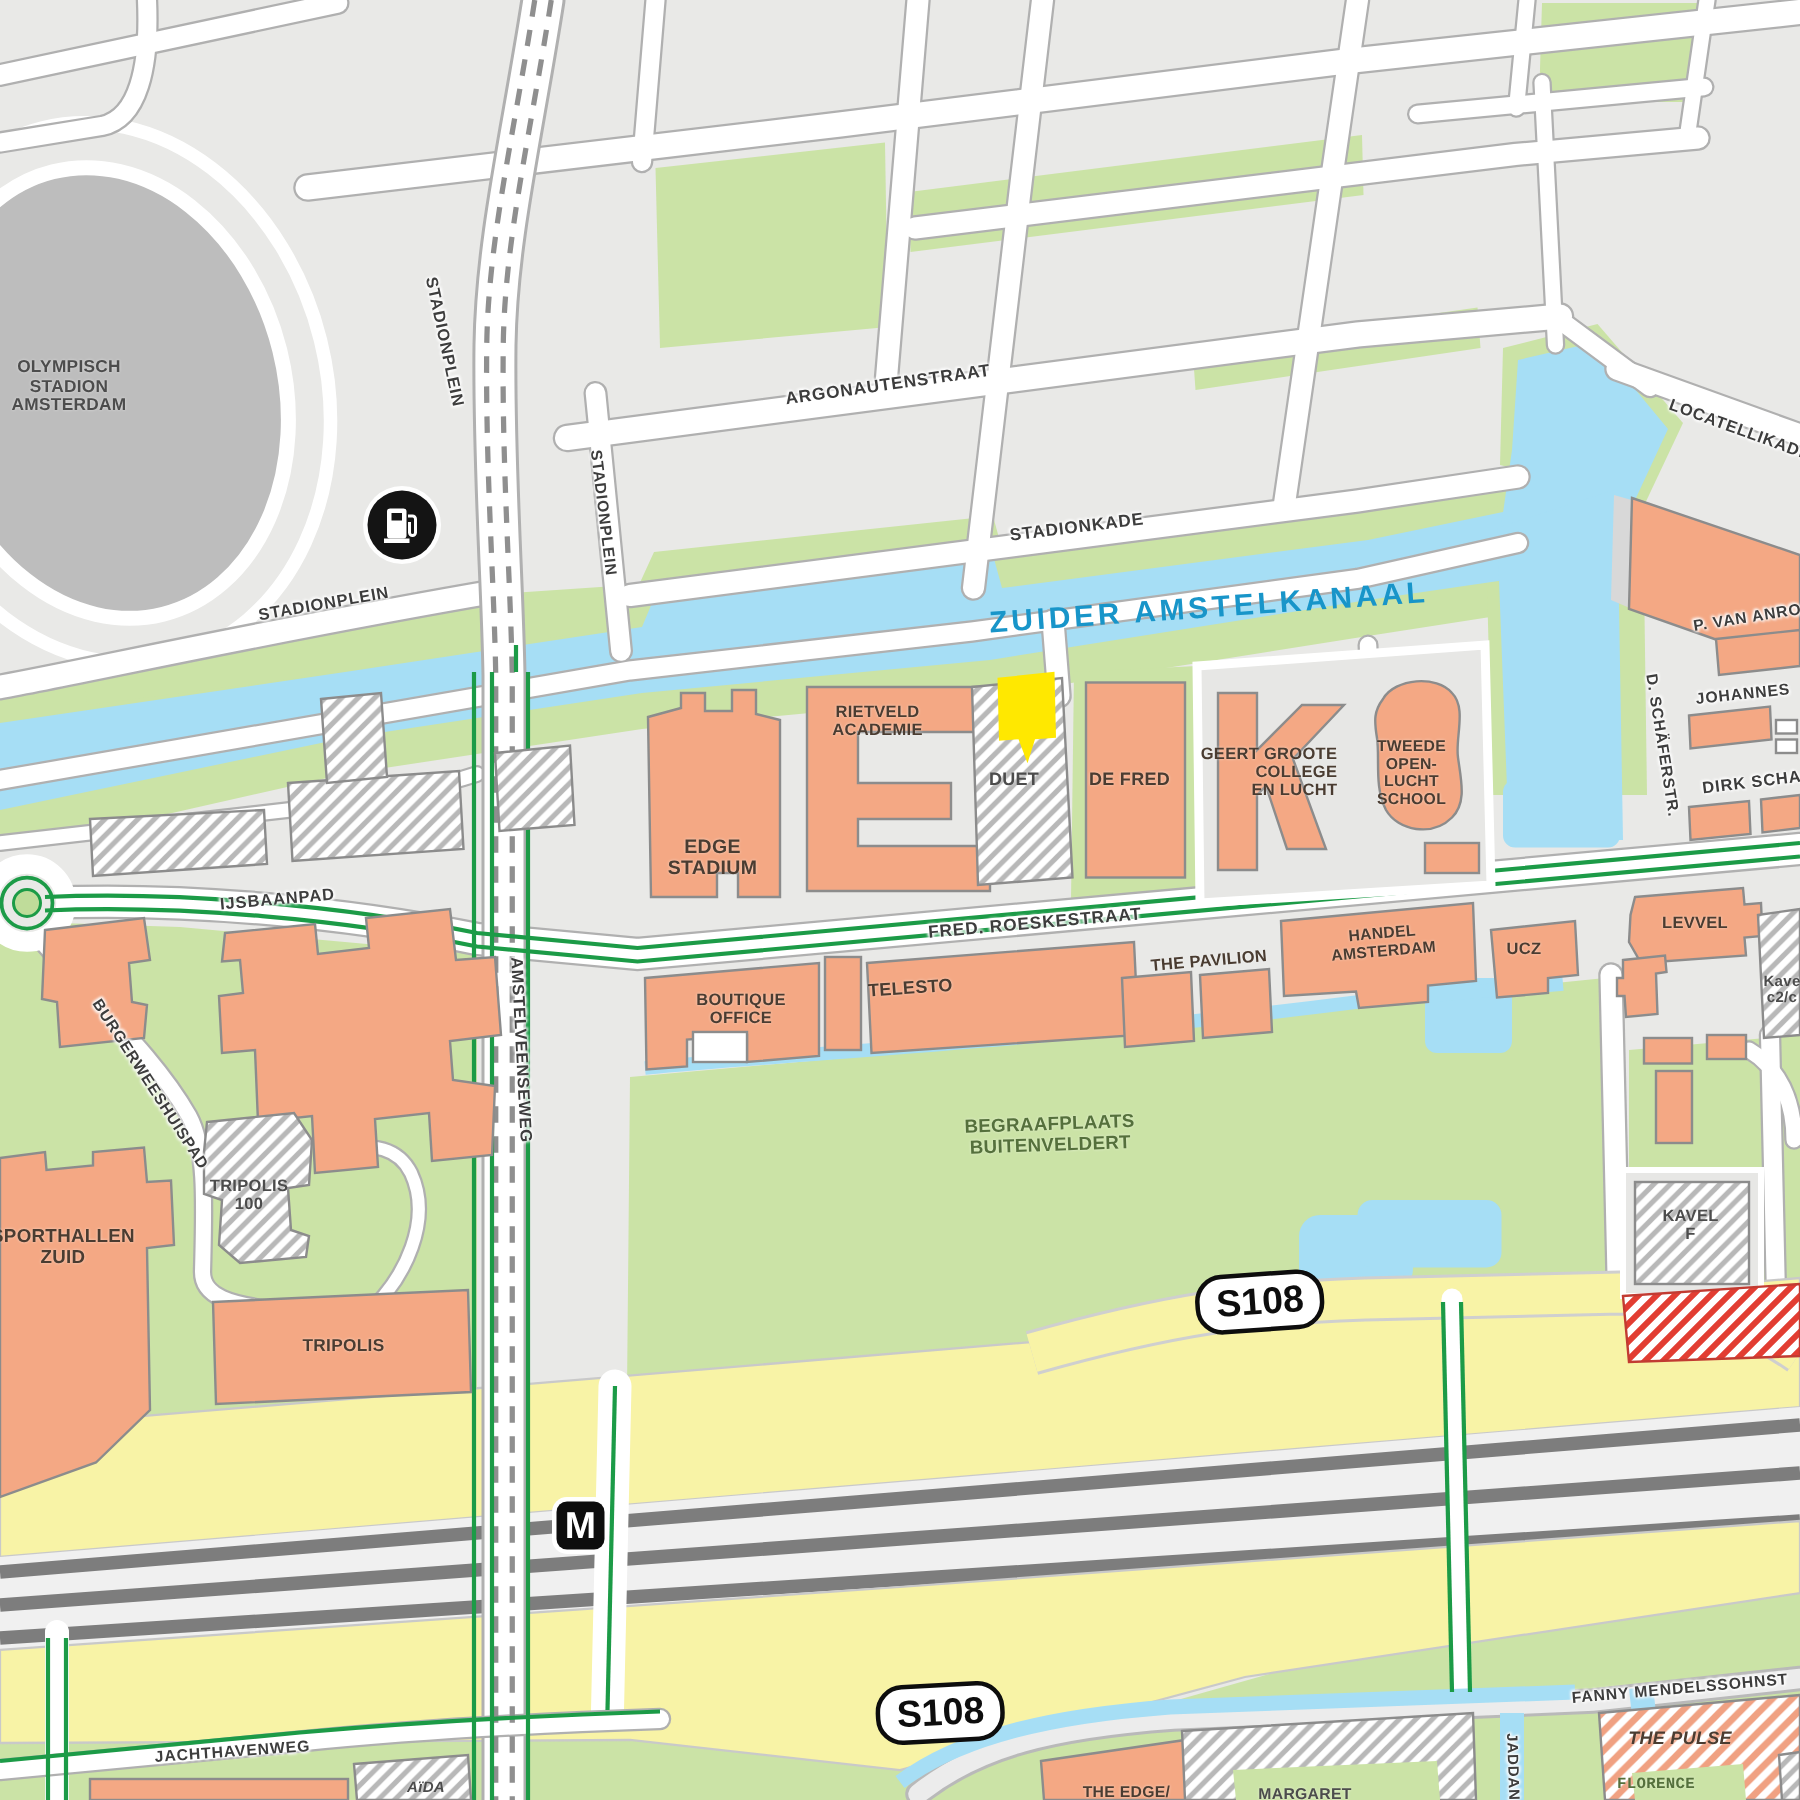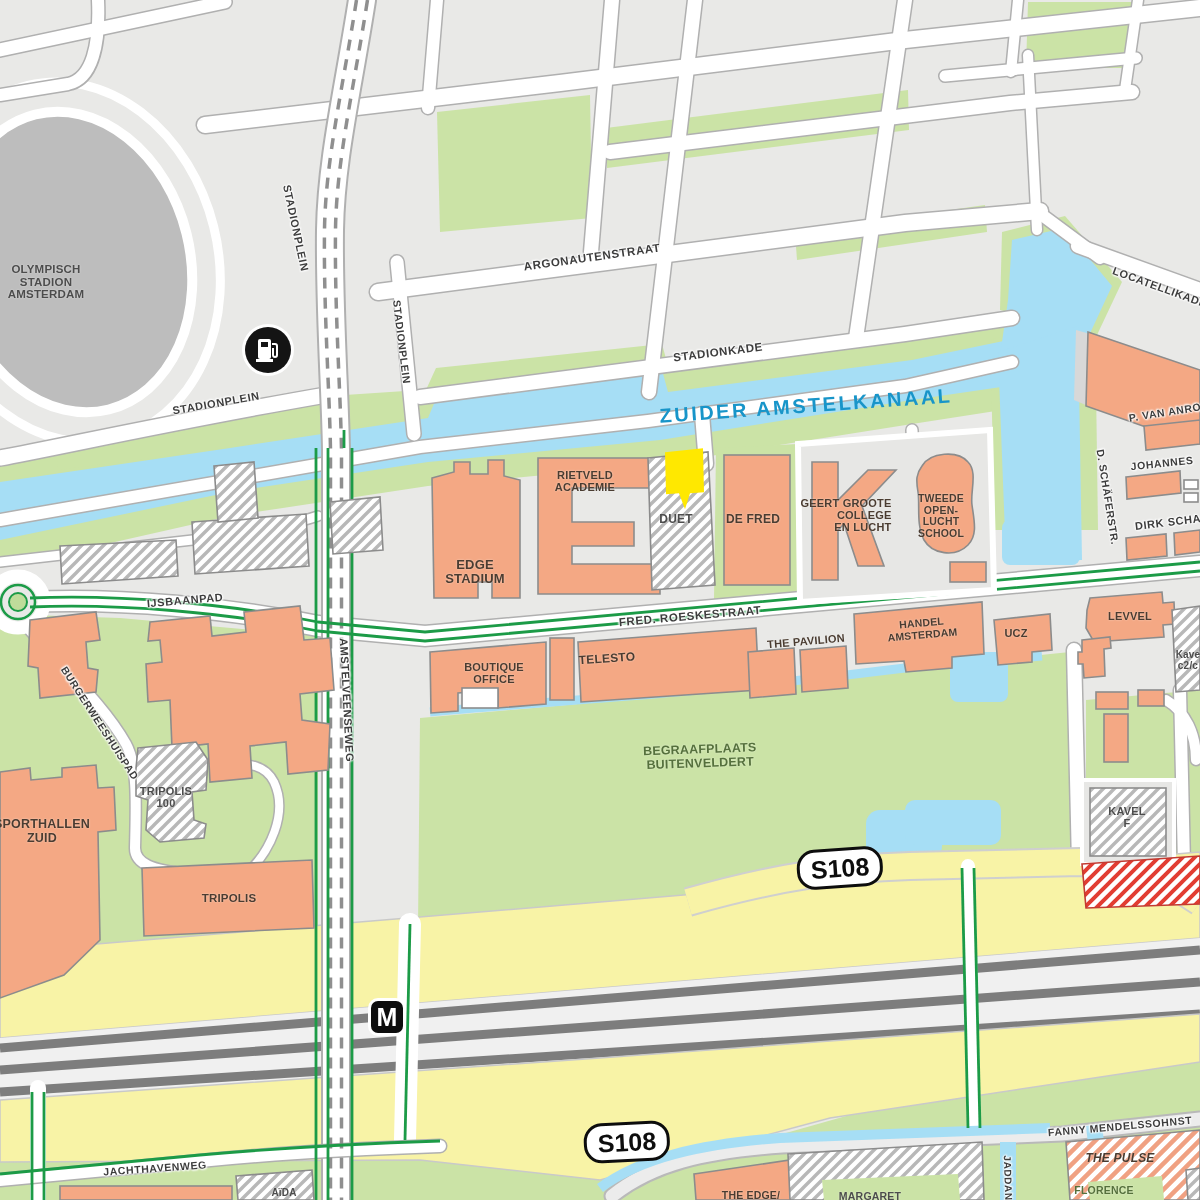--- a/index.html
+++ b/index.html
@@ -299,21 +299,21 @@
       <div class="street-label" style="font-size: 10.5px; left: 1162px; top: 463px; transform: translate(-50%, -50%) rotate(-6deg);">JOHANNES</div>
       <div class="street-label" style="font-size: 10.5px; left: 1108px; top: 497px; transform: translate(-50%, -50%) rotate(81deg);">D. SCHÄFERSTR.</div>
       <div class="street-label" style="font-size: 11px; left: 1168px; top: 522px; transform: translate(-50%, -50%) rotate(-7deg);">DIRK SCHA</div>
       <div class="street-label" style="font-size: 11px; left: 185px; top: 600px; transform: translate(-50%, -50%) rotate(-5deg);">IJSBAANPAD</div>
       <div class="street-label" style="font-size: 11.5px; left: 690px; top: 616px; transform: translate(-50%, -50%) rotate(-5deg);">FRED. ROESKESTRAAT</div>
       <div class="street-label" style="font-size: 11px; left: 347px; top: 700px; transform: translate(-50%, -50%) rotate(87deg);">AMSTELVEENSEWEG</div>
       <div class="street-label" style="font-size: 10.5px; left: 100px; top: 723px; transform: translate(-50%, -50%) rotate(57deg);">BURGERWEESHUISPAD</div>
       <div class="street-label" style="font-size: 10.5px; left: 155px; top: 1168px; transform: translate(-50%, -50%) rotate(-4deg);">JACHTHAVENWEG</div>
       <div class="street-label" style="font-size: 10.5px; left: 1120px; top: 1126px; transform: translate(-50%, -50%) rotate(-5deg);">FANNY MENDELSSOHNST</div>
       <div class="street-label" style="font-size: 10px; left: 1008px; top: 1178px; transform: translate(-50%, -50%) rotate(88deg);">JADDAN</div>
-      <div class="place-label v-muted" style="font-size: 11.5px; left: 46px; top: 258px; transform: translate(-50%, -50%) rotate(0deg); margin-top: 24px;">
+      <div class="place-label v-muted" style="font-size: 11.5px; left: 46px; top: 258px; transform: translate(-50%, -50%) rotate(0deg);">
         <div>OLYMPISCH</div>
         <div>STADION</div>
         <div>AMSTERDAM</div>
       </div>
       <div class="place-label" style="font-size: 13px; left: 475px; top: 572px; transform: translate(-50%, -50%) rotate(0deg);">
         <div>EDGE</div>
         <div>STADIUM</div>
       </div>
       <div class="place-label" style="font-size: 11px; left: 585px; top: 481px; transform: translate(-50%, -50%) rotate(0deg);">
         <div>RIETVELD</div>
@@ -372,33 +372,33 @@
         <div>TRIPOLIS</div>
         <div>100</div>
       </div>
       <div class="place-label" style="font-size: 11.5px; left: 229px; top: 898px; transform: translate(-50%, -50%) rotate(0deg);">
         <div>TRIPOLIS</div>
       </div>
       <div class="place-label v-muted" style="font-size: 11px; left: 1127px; top: 817px; transform: translate(-50%, -50%) rotate(0deg);">
         <div>KAVEL</div>
         <div>F</div>
       </div>
-      <div class="place-label v-muted" style="font-size: 10px; left: 284px; top: 1192px; transform: translate(-50%, -50%) rotate(0deg);">
+      <div class="place-label v-muted" style="font-size: 10px; left: 284px; top: 1192px; transform: translate(-50%, -50%) rotate(0deg); font-style: italic;">
         <div>AïDA</div>
       </div>
       <div class="place-label" style="font-size: 10.5px; left: 751px; top: 1196px; transform: translate(-50%, -50%) rotate(0deg);">
         <div>THE EDGE/</div>
       </div>
       <div class="place-label v-muted" style="font-size: 10.5px; left: 870px; top: 1197px; transform: translate(-50%, -50%) rotate(0deg);">
         <div>MARGARET</div>
       </div>
       <div class="place-label" style="font-size: 12px; left: 1120px; top: 1159px; transform: translate(-50%, -50%) rotate(0deg); font-style: italic;">
         <div>THE PULSE</div>
       </div>
-      <div class="place-label v-green" style="font-size: 10.5px; left: 1104px; top: 1191px; transform: translate(-50%, -50%) rotate(0deg);">
+      <div class="place-label v-green" style="font-size: 10.5px; left: 1104px; top: 1191px; transform: translate(-50%, -50%) rotate(0deg); font-family: Liberation Mono, monospace;">
         <div>FLORENCE</div>
       </div>
     </div>
 <div id="markers">
       <div class="fuel" style="left: 268px; top: 350px; transform: translate(-50%, -50%) rotate(0deg);">
         <svg width="26" height="28" viewBox="0 0 26 28">
           <rect x="3" y="3" width="13" height="20" rx="2" fill="#fff"></rect>
           <rect x="6" y="6" width="7" height="5" fill="#141414"></rect>
           <path d="M17,8 h3 a2,2 0 0 1 2,2 v9 a2,2 0 0 1 -4,0 v-6 h-1" stroke="#fff" stroke-width="2" fill="none"></path>
           <rect x="1" y="23" width="17" height="3" fill="#fff"></rect>

